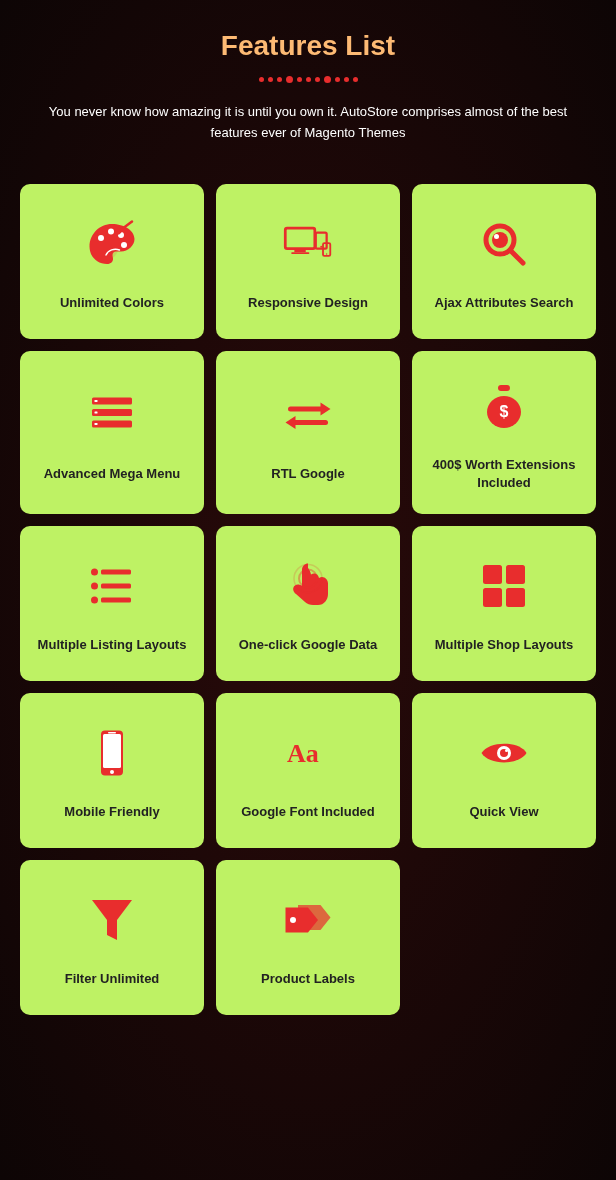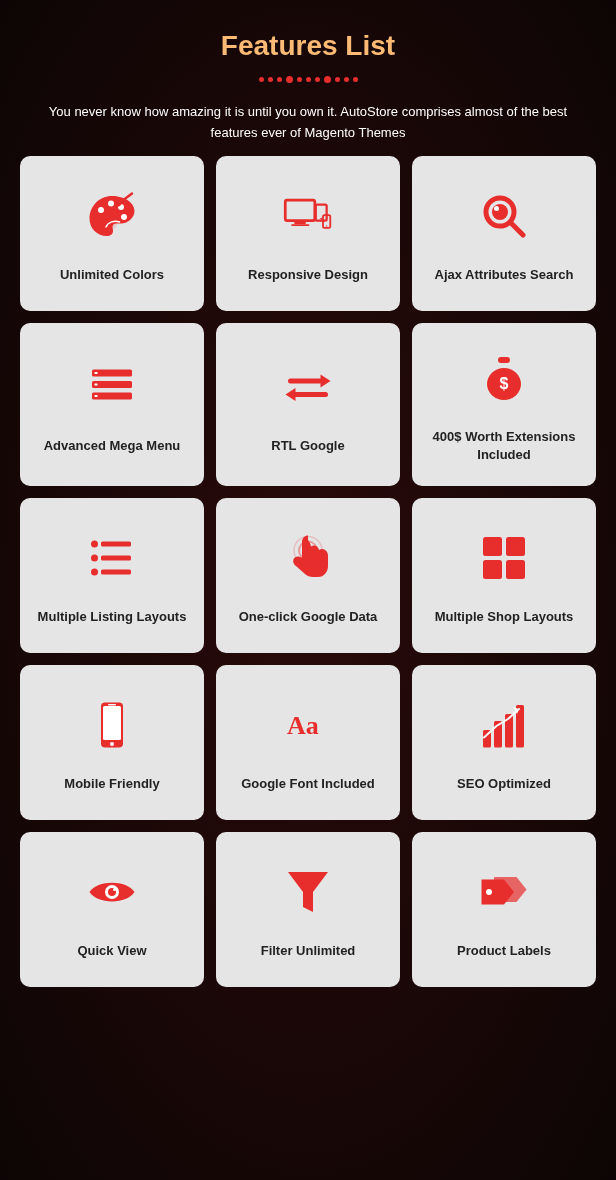--- a/index.html
+++ b/index.html
@@ -42,30 +42,30 @@
       vertical-align: middle;
     }
     .dots-divider span.big {
       width: 7px; height: 7px;
     }
     .section-desc {
       text-align: center;
       color: #ffffff;
       font-size: 13px;
       line-height: 1.6;
-      margin-bottom: 12px;
+      margin-bottom: 40px;
       padding: 0 10px;
     }
     .features-grid {
       display: grid;
       grid-template-columns: repeat(3, 1fr);
       gap: 12px;
     }
     .feature-card {
-      background: #e5e5e5;
+      background: #bef264;
       border-radius: 10px;
       padding: 30px 15px 22px;
       display: flex;
       flex-direction: column;
       align-items: center;
       justify-content: center;
       text-align: center;
       min-height: 155px;
     }
     .feature-icon {
@@ -243,35 +243,20 @@
 
     <div class="feature-card">
       <div class="feature-icon">
         <svg class="icon-svg" viewBox="0 0 100 80" xmlns="http://www.w3.org/2000/svg">
           <text x="8" y="58" font-size="52" font-weight="bold" fill="#e82d2d" font-family="Georgia, serif">Aa</text>
         </svg>
       </div>
       <div class="feature-label">Google Font Included</div>
     </div>
 
-    <div class="feature-card">
-      <div class="feature-icon">
-        <svg class="icon-svg" viewBox="0 0 100 100" xmlns="http://www.w3.org/2000/svg">
-
-          <rect x="8" y="60" width="16" height="35" rx="3" fill="#e82d2d"></rect>
-          <rect x="30" y="42" width="16" height="53" rx="3" fill="#e82d2d"></rect>
-          <rect x="52" y="28" width="16" height="67" rx="3" fill="#e82d2d"></rect>
-          <rect x="74" y="10" width="16" height="85" rx="3" fill="#e82d2d"></rect>
-
-          <polyline points="10,75 35,52 58,38 80,18" fill="none" stroke="white" stroke-width="4" stroke-linecap="round" stroke-linejoin="round"></polyline>
-          <polygon points="80,18 68,14 76,28" fill="white"></polygon>
-        </svg>
-      </div>
-      <div class="feature-label">SEO Optimized</div>
-    </div>
 
     <div class="feature-card">
       <div class="feature-icon">
         <svg class="icon-svg" viewBox="0 0 100 70" xmlns="http://www.w3.org/2000/svg">
           <path d="M5 35 C20 10 80 10 95 35 C80 60 20 60 5 35 Z" fill="#e82d2d"></path>
           <circle cx="50" cy="35" r="14" fill="white"></circle>
           <circle cx="50" cy="35" r="8" fill="#e82d2d"></circle>
           <circle cx="55" cy="30" r="3" fill="white"></circle>
         </svg>
       </div>

